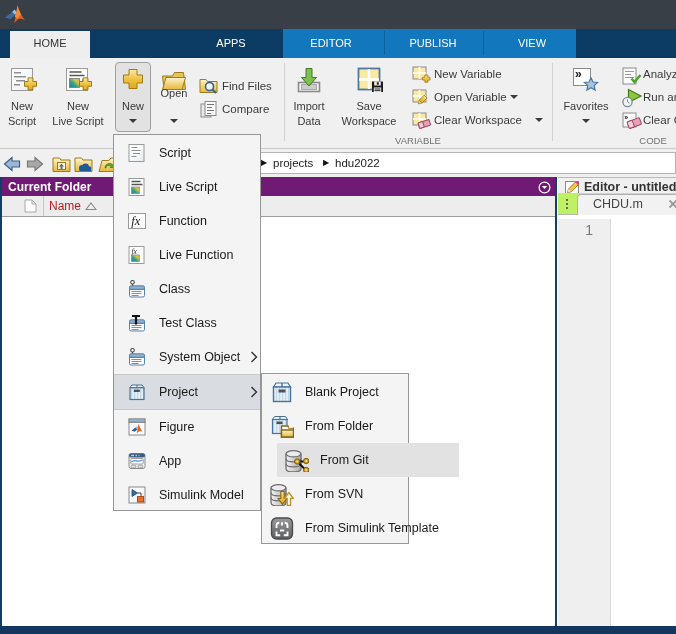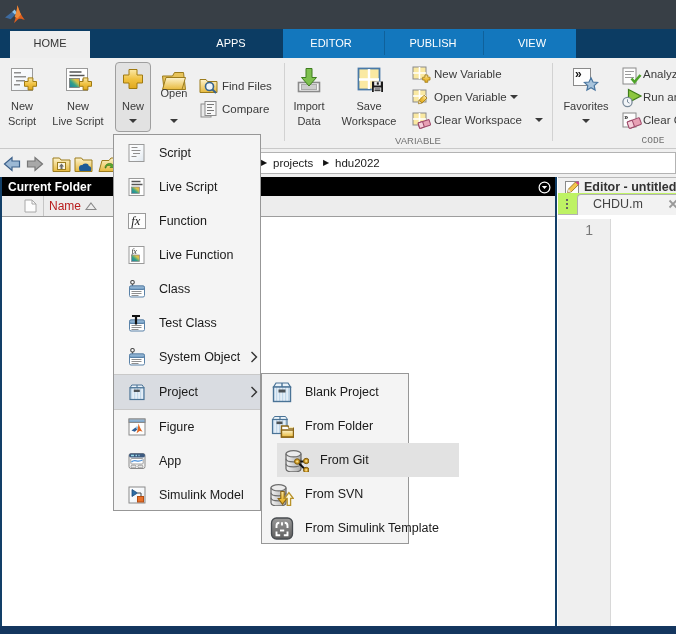--- a/index.html
+++ b/index.html
@@ -19,21 +19,21 @@
   .vsep{width:1px;background:#d2d2d2;top:63px;height:78px;}
   .rowlabel{font-size:11.5px;color:#3a3a3a;white-space:nowrap;}
   .dna{width:0;height:0;border-left:4px solid transparent;border-right:4px solid transparent;border-top:4px solid #3a3a3a;}
   
   #crumbbar{left:0;top:149px;width:676px;height:28px;background:#f0f0f0;}
   #addr{left:122px;top:152px;width:554px;height:22px;background:#fff;border:1px solid #b3b3b3;box-sizing:border-box;}
   .crumbtxt{font-size:11.5px;color:#1a1a1a;line-height:22px;white-space:nowrap;}
   .crumbarr{font-size:8px;color:#111;line-height:22px;}
   
   #leftpanel{left:0;top:177px;width:557px;height:449px;background:#fff;border-left:2px solid #123f68;border-right:2px solid #123f68;box-sizing:border-box;}
-  #lp-head{left:0;top:0;width:553px;height:19px;background:#000000;}
+  #lp-head{left:0;top:0;width:553px;height:19px;background:#701a75;}
   #lp-head span{color:#fff;font-weight:bold;font-size:12px;line-height:19px;padding-left:6px;}
   #lp-cols{left:0;top:19px;width:553px;height:21px;background:#ededed;border-bottom:1px solid #9d9d9d;box-sizing:border-box;}
   #editorpanel{left:557px;top:177px;width:119px;height:449px;background:#fff;}
   #ed-head{left:1px;top:0;width:118px;height:20px;background:#f0f0f0;border-top:1px solid #b9b9b9;border-bottom:1px solid #c6c6c6;box-sizing:border-box;}
   #ed-tabs{left:1px;top:16px;width:134px;height:22px;background:#bef264;border-bottom:1px solid #b3b3b3;box-sizing:border-box;}
   #ed-gutter{left:1px;top:42px;width:53px;height:407px;background:#efefef;border-right:1px solid #d8d8d8;box-sizing:border-box;}
   
   #statusbar{left:0;top:626px;width:676px;height:8px;background:#14365f;}
   
   #menu{left:113px;top:134px;width:148px;height:377px;background:#f4f4f4;border:1px solid #979797;box-sizing:border-box;}
@@ -223,21 +223,21 @@
 <div class="abs rowlabel" style="left:643px;top:91px;">Run and Time</div>
 <svg class="abs" style="left:622px;top:112px" width="22" height="21" viewBox="0 0 22 21">
   <rect x="1" y="1" width="13" height="14" fill="#fdfdfd" stroke="#8a8a8a"></rect>
   <text x="2.2" y="8" font-family="Liberation Sans" font-weight="bold" font-size="7" fill="#111">»</text>
   <g transform="translate(5,10) rotate(-20)">
    <rect x="0" y="0" width="13" height="7" rx="1" fill="#e8a0b4" stroke="#9c4868"></rect>
    <rect x="0" y="0" width="5.5" height="7" rx="1" fill="#f5d0da" stroke="#9c4868"></rect>
   </g>
 </svg>
 <div class="abs rowlabel" style="left:643px;top:114px;">Clear Commands</div>
-<div class="abs grouplabel" style="left:630px;top:135px;width:46px;text-align:center;font-family:Liberation Mono, monospace;">CODE</div>
+<div class="abs grouplabel" style="left:630px;top:135px;width:46px;text-align:center;">CODE</div>
 
 <div class="abs" id="crumbbar"></div>
 <div class="abs" id="addr"></div>
 <svg class="abs" style="left:3px;top:156px" width="18" height="16" viewBox="0 0 18 16">
   <path d="M1.5 8L9 1.5v3.5h7.5v6H9v3.5z" fill="#9cb8d4" stroke="#3c608a" stroke-width="1.2"></path>
 </svg>
 <svg class="abs" style="left:26px;top:156px" width="18" height="16" viewBox="0 0 18 16">
   <path d="M16.5 8L9 1.5v3.5H1.5v6H9v3.5z" fill="#a8a8a8" stroke="#777" stroke-width="1.2"></path>
 </svg>
 <svg class="abs" style="left:52px;top:155px" width="19" height="18" viewBox="0 0 19 18">

